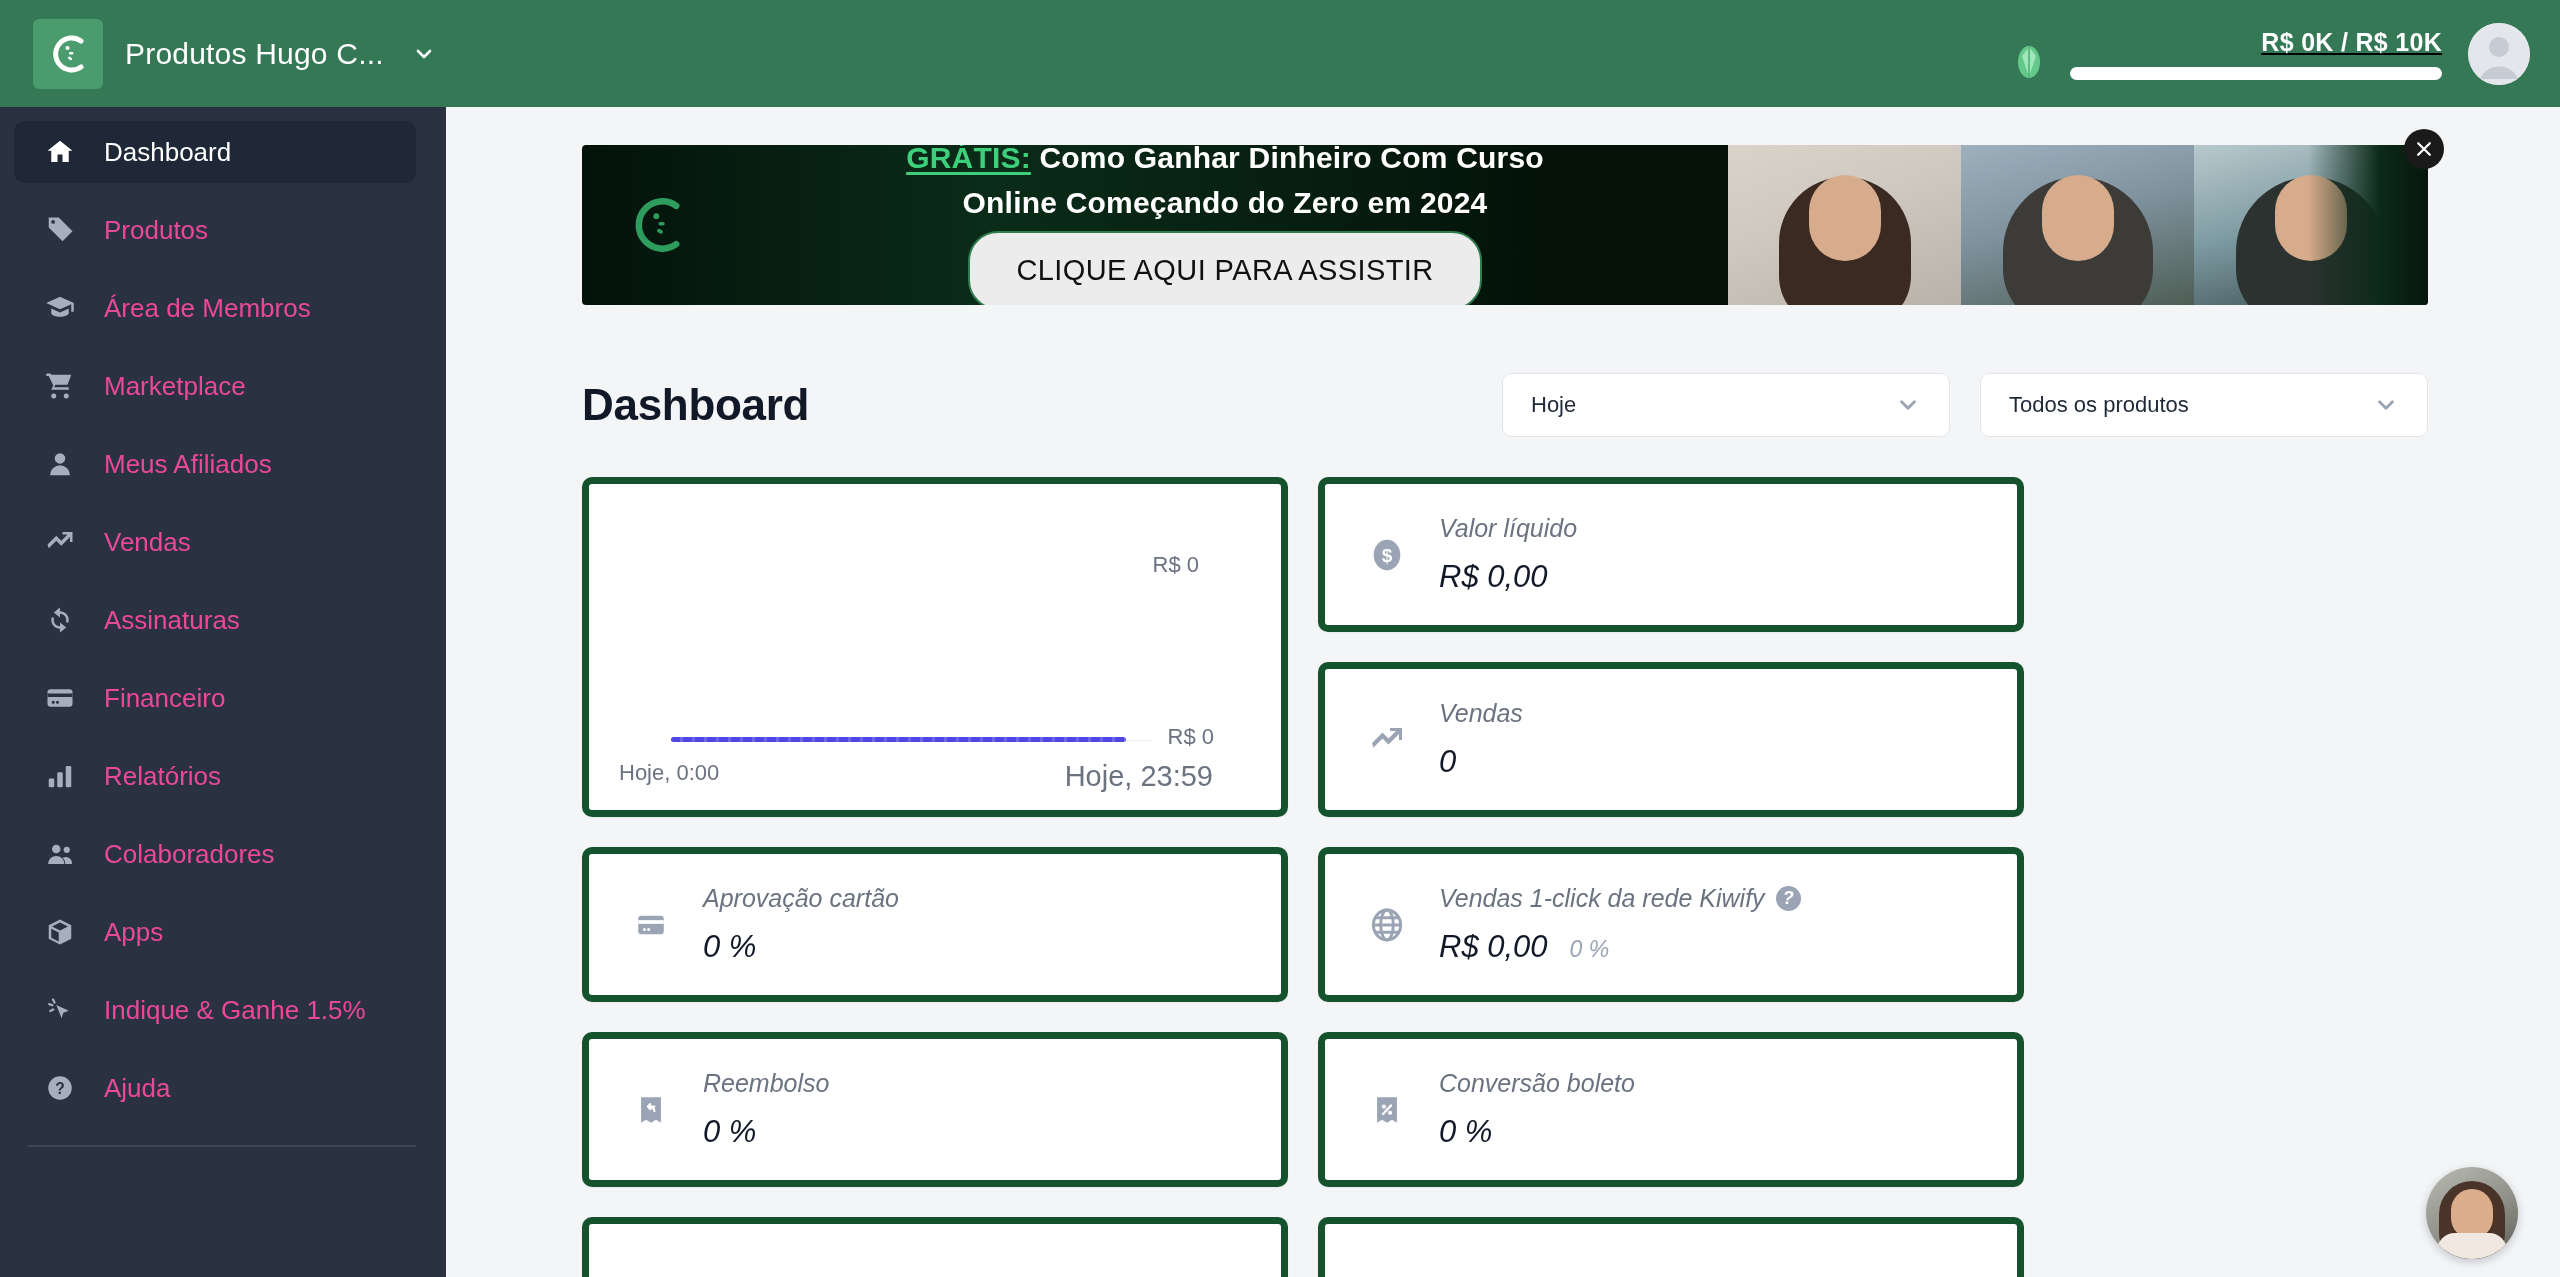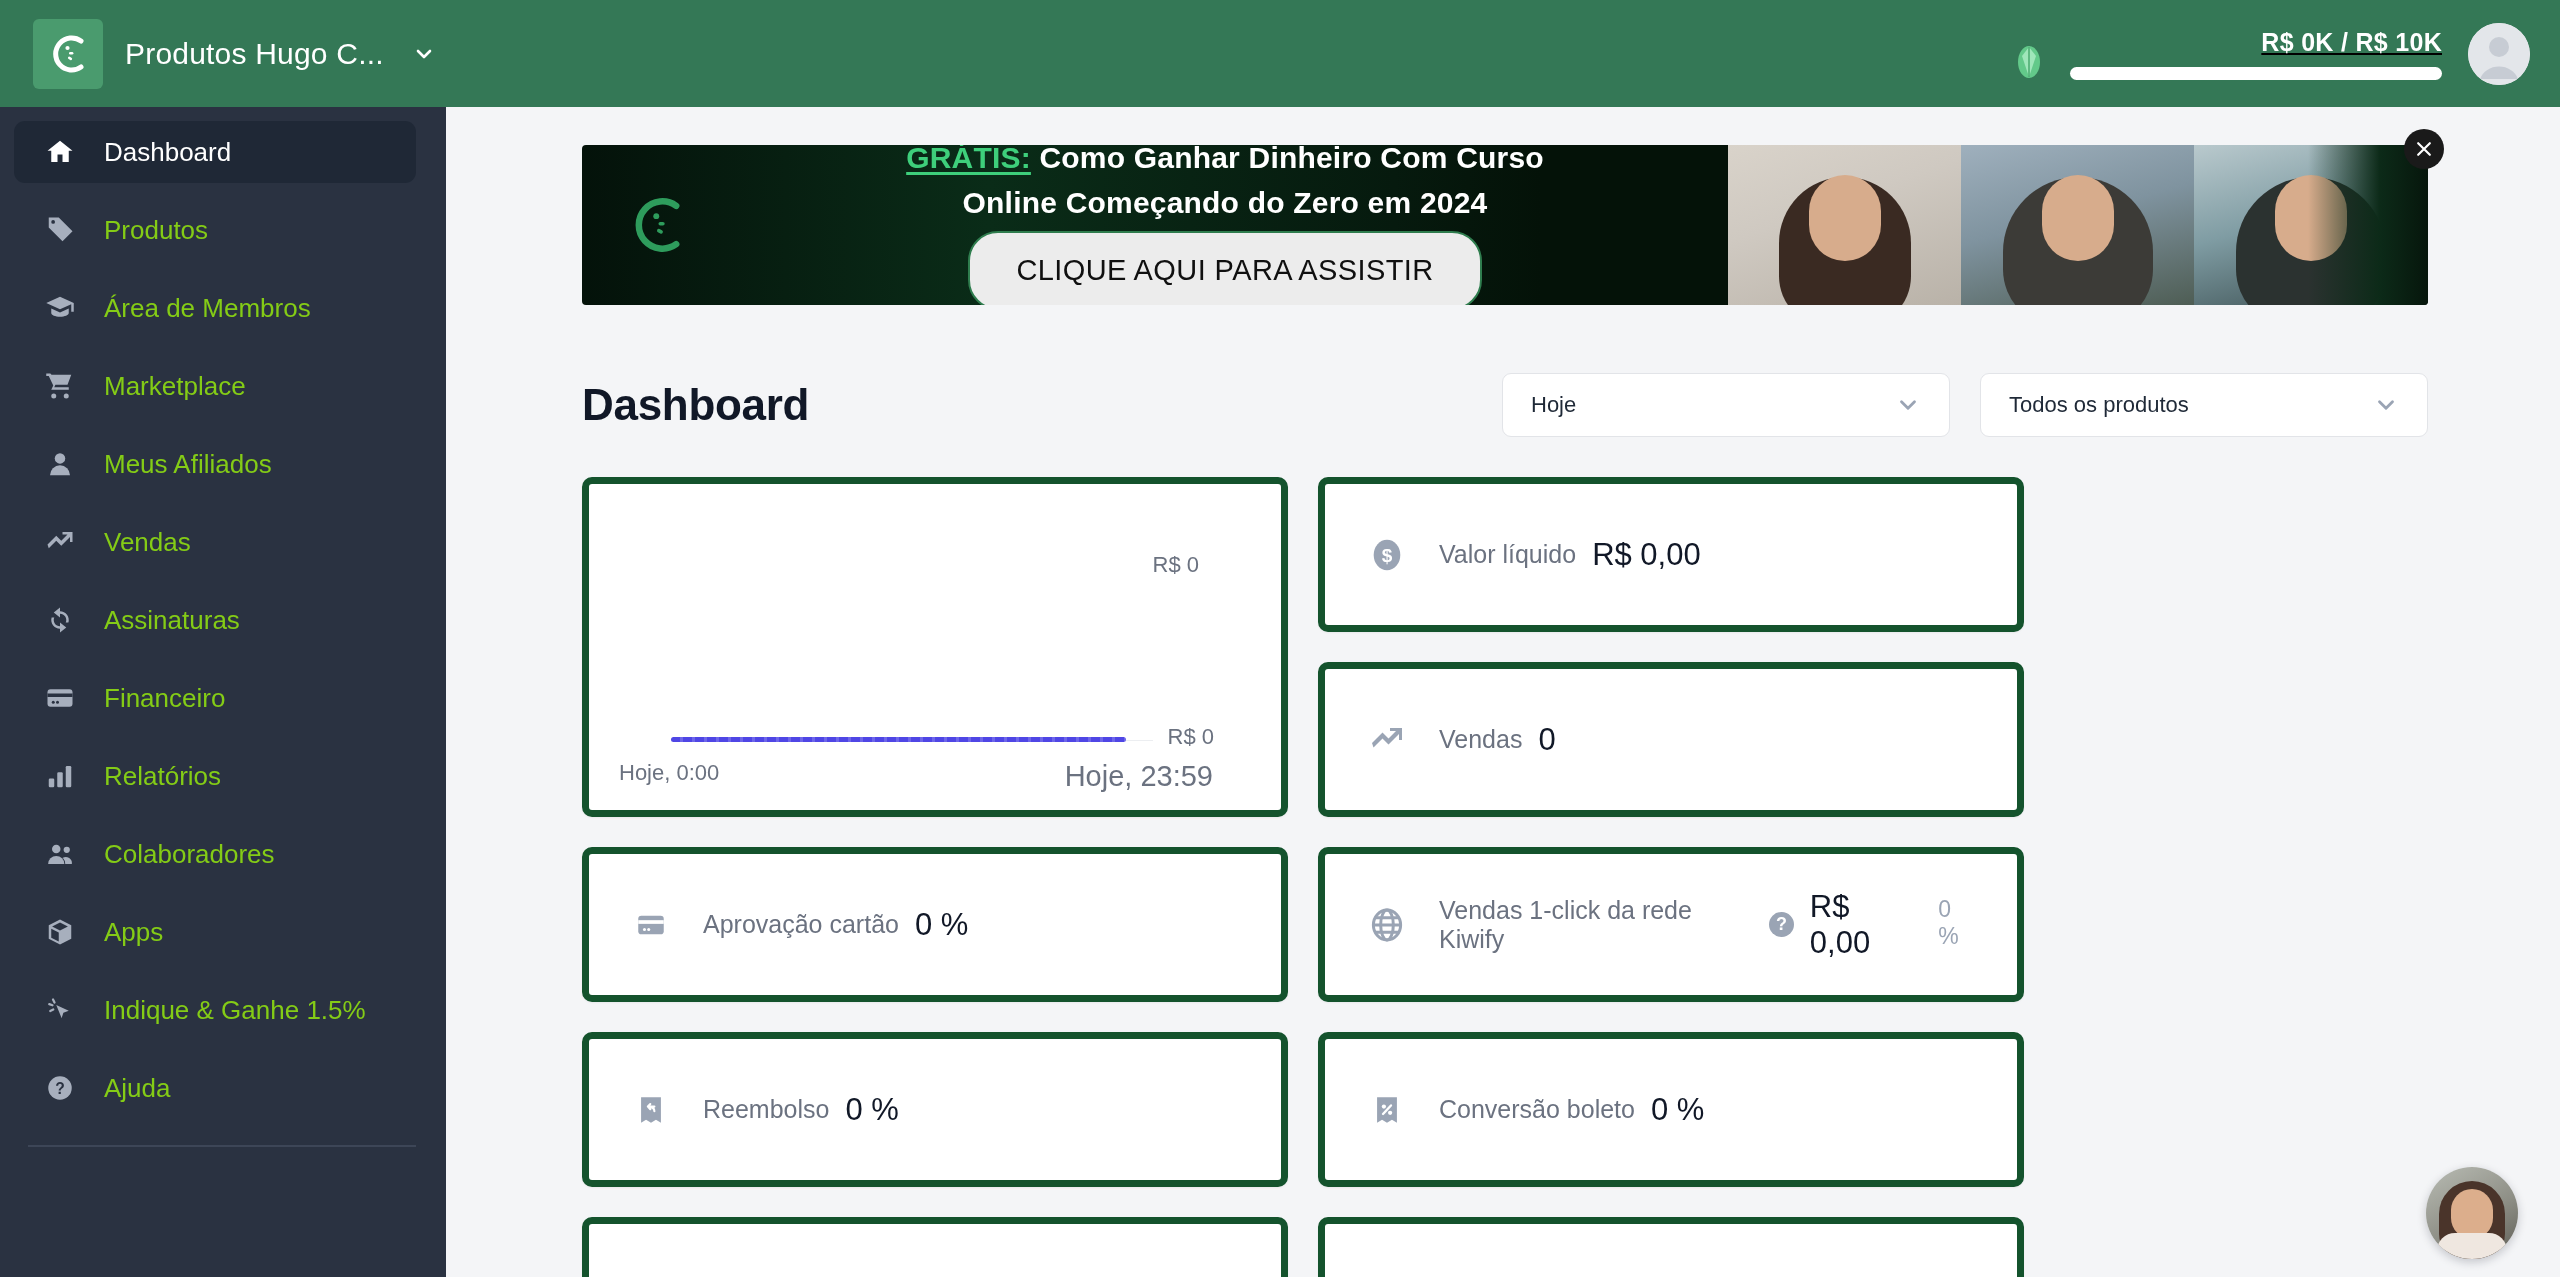--- a/index.html
+++ b/index.html
@@ -77,21 +77,21 @@
     padding-left: 28px;
     border-radius: 11px;
     color: #aeb6c4;
     cursor: pointer;
   }
   .nav-item.active { background: #1f2836; }
   .nav-item.active .nav-label { color: #ffffff; }
   .nav-item.active .nav-ico svg { fill: #ffffff; }
   .nav-ico { width: 36px; height: 36px; display: flex; align-items: center; justify-content: center; flex: none; }
   .nav-ico svg { fill: #a7afbd; }
-  .nav-label { font-size: 26px; white-space: nowrap; color: #84cc16; }
+  .nav-label { font-size: 26px; white-space: nowrap; color: #ec4899; }
   .nav-divider {
     height: 2px; background: #3d4657;
     margin: 26px 30px 0 28px;
   }
 
   
   .main {
     position: absolute; top: 107px; left: 446px;
     width: 2114px; height: 1170px;
     background: #f4f5f7;
@@ -229,21 +229,21 @@
     font-size: 29px; color: #6b7280;
   }
 
   .card-metric {
     height: 155px;
     display: flex; align-items: center; gap: 30px;
     padding: 0 40px;
   }
   .metric-ico { width: 44px; height: 44px; display: flex; align-items: center; justify-content: center; flex: none; }
   .metric-ico svg { fill: #9aa4b4; }
-  .metric-txt { display: flex; flex-direction: row; gap: 16px; }
+  .metric-txt { display: flex; flex-direction: column; gap: 16px; font-style: italic; }
   .metric-label {
     font-size: 25px; color: #6b7280;
     display: flex; align-items: center; gap: 11px;
   }
   .metric-valrow { display: flex; align-items: baseline; gap: 22px; }
   .metric-value { font-size: 31px; color: #111827; font-weight: 400; }
   .metric-sub { font-size: 23px; color: #9aa4b4; }
   .help-dot {
     width: 25px; height: 25px; border-radius: 50%;
     background: #9aa4b4; color: #ffffff;

